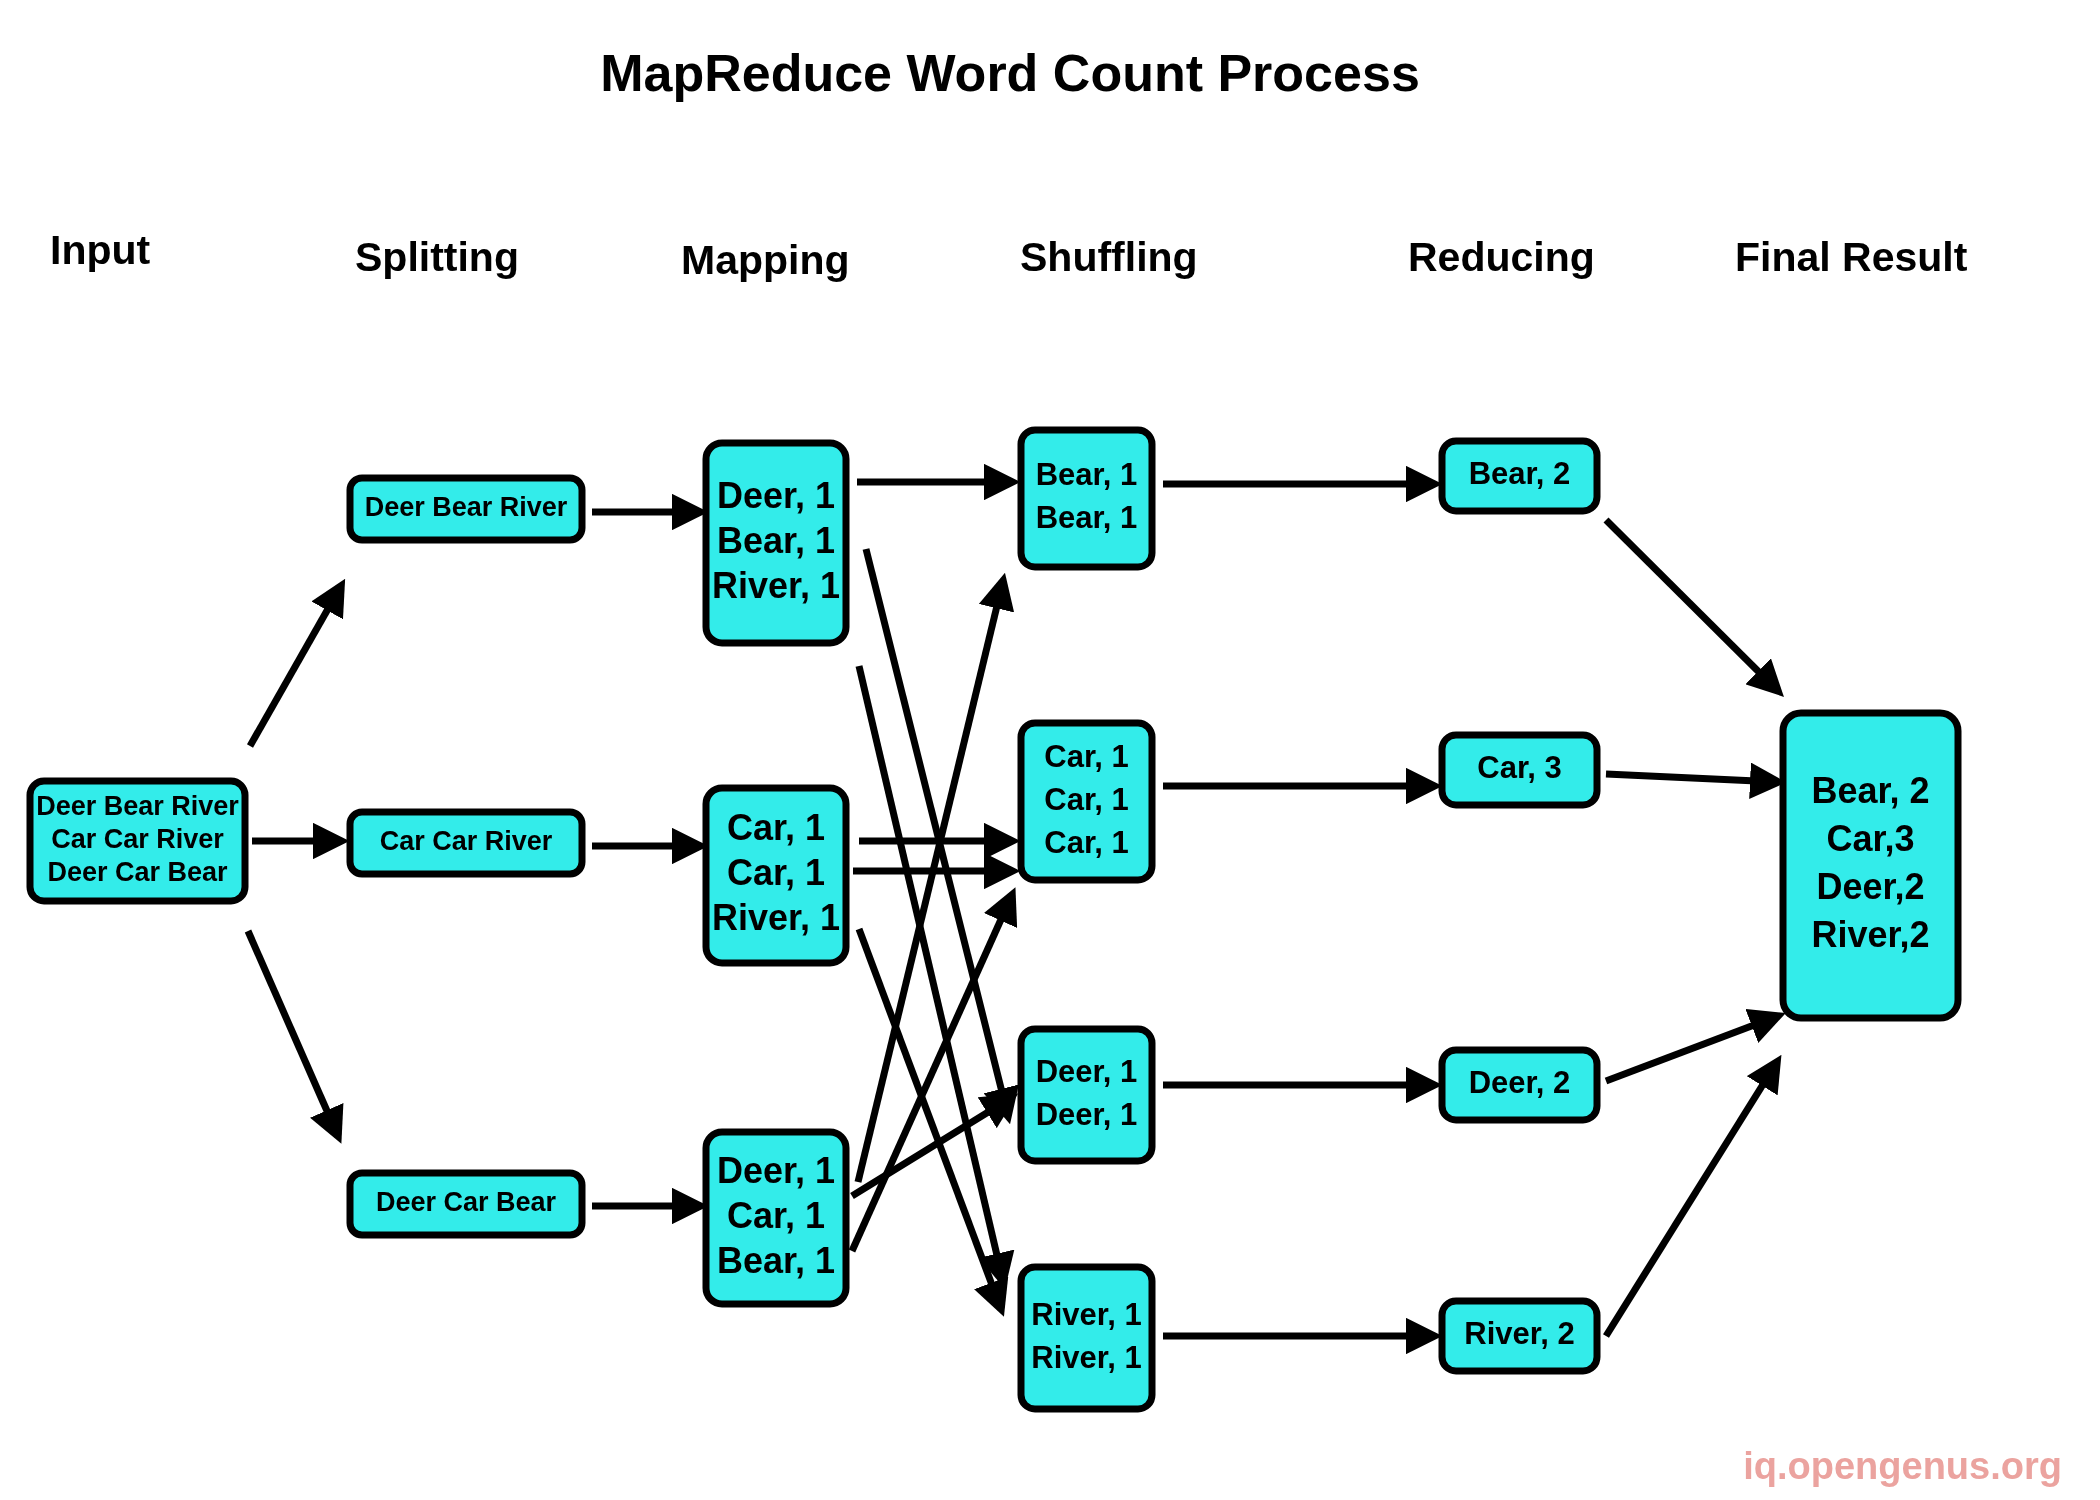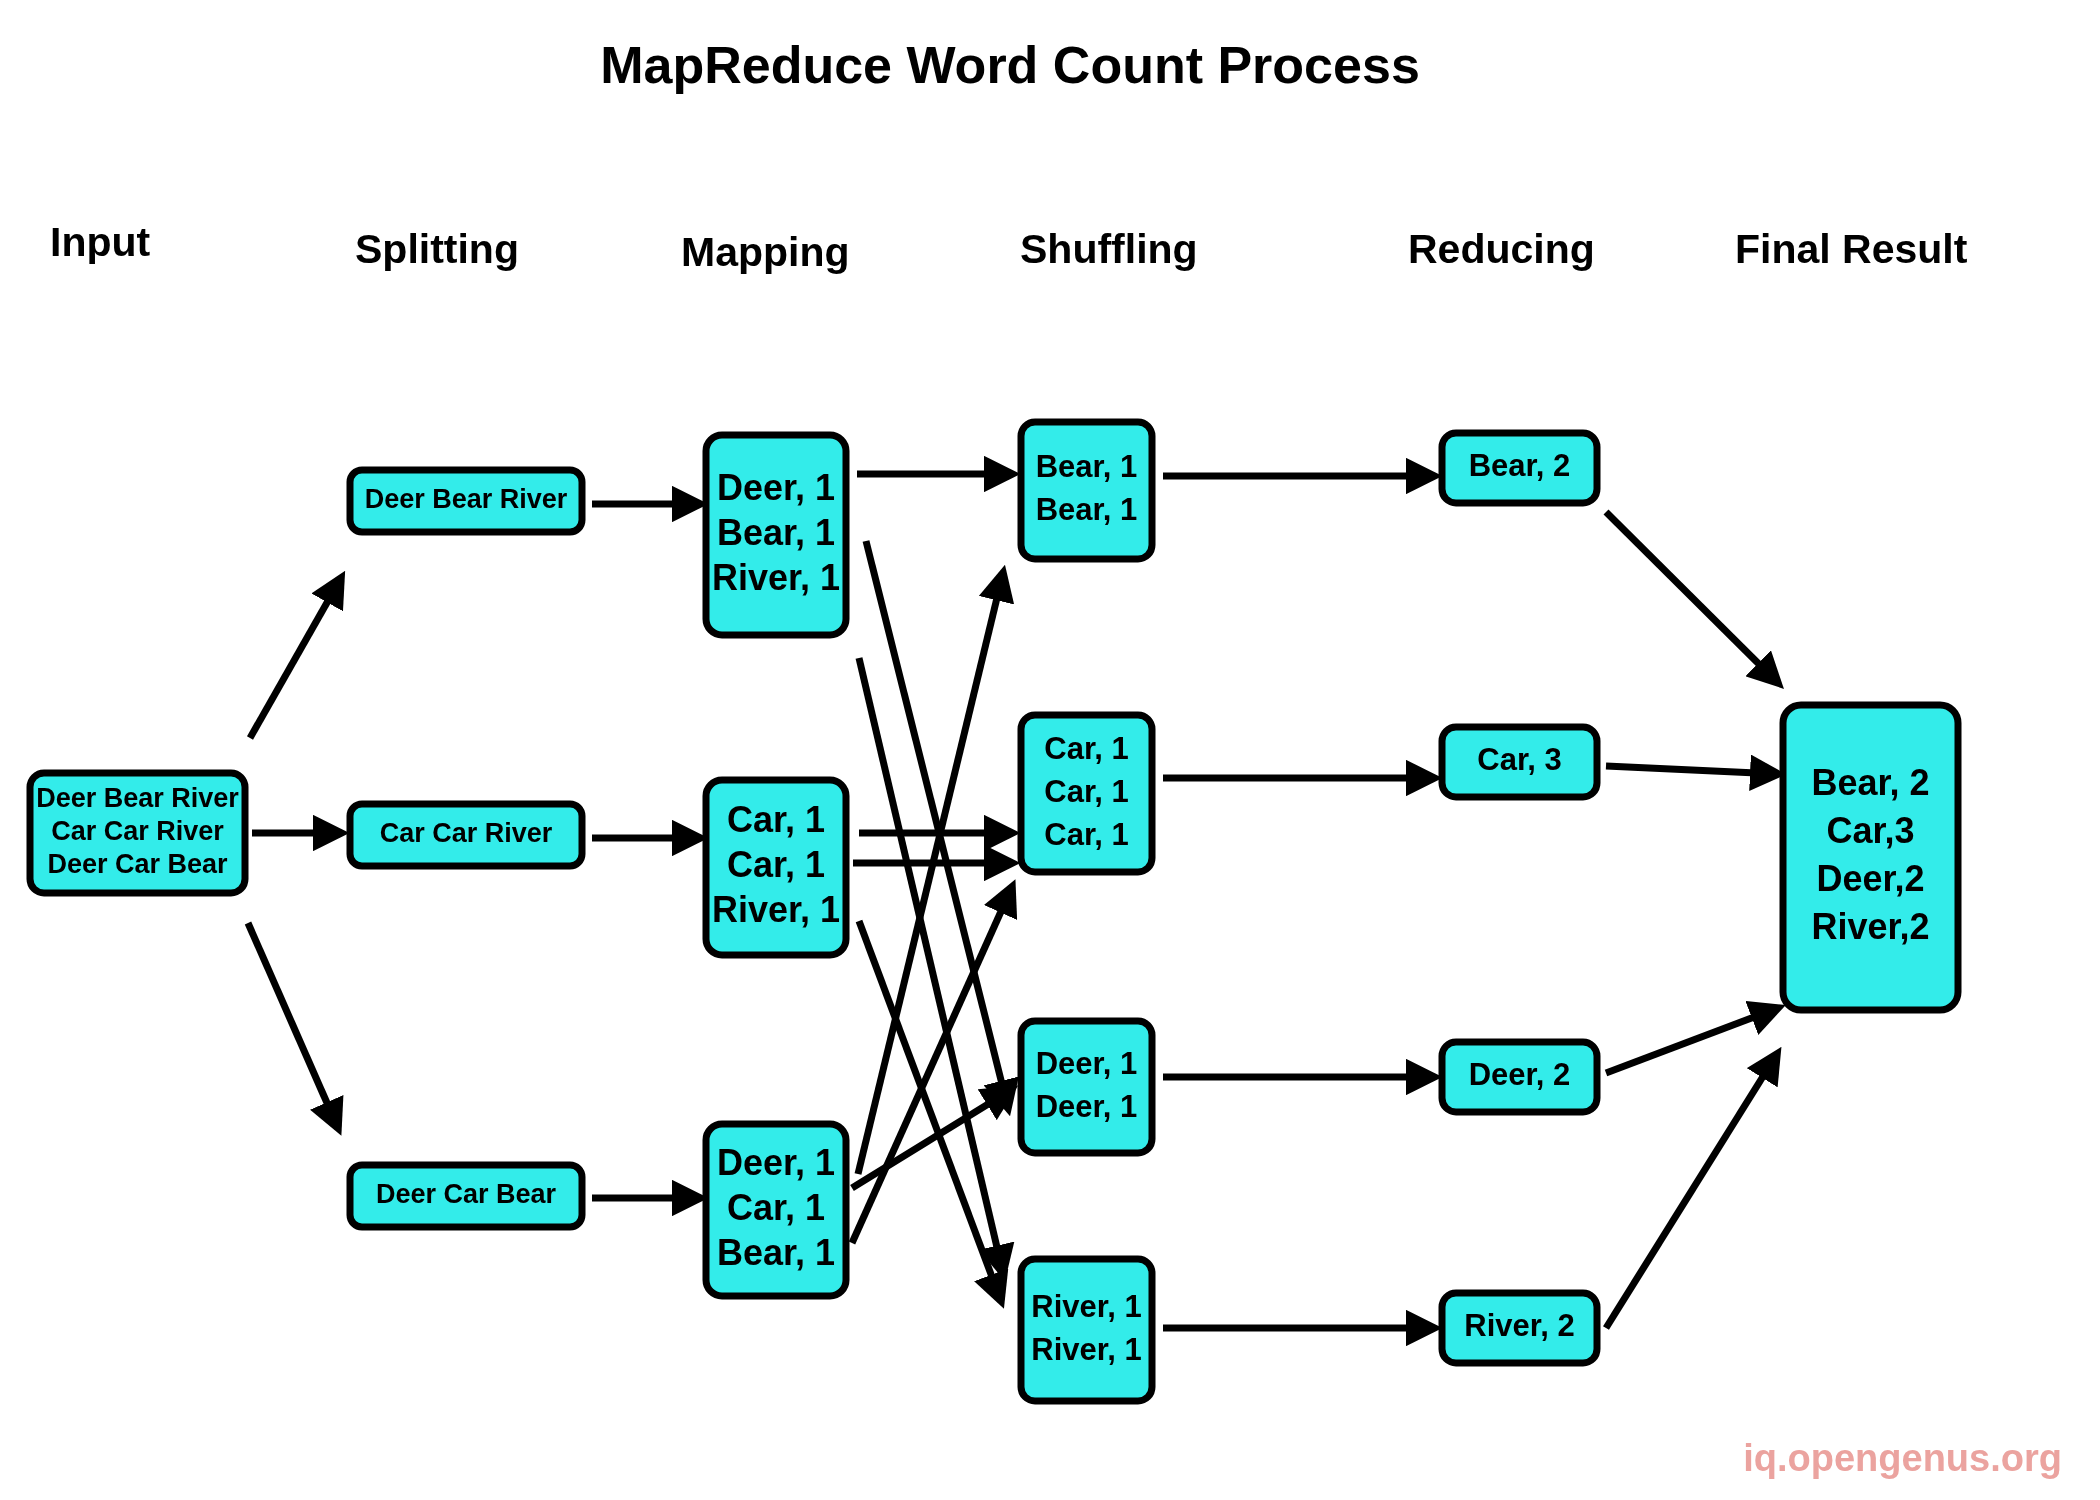--- a/index.html
+++ b/index.html
@@ -9,21 +9,21 @@
   }
   body {
     width: 2100px;
     height: 1500px;
     position: relative;
     overflow: hidden;
     font-family: "Liberation Sans", sans-serif;
   }
   #stage {
     position: absolute;
-    left: 0; top: 8px;
+    left: 0; top: 16px;
     width: 2100px;
     height: 1200px;
   }
   svg#diagram {
     position: absolute;
     left: 0; top: 0;
     width: 2100px;
     height: 1500px;
     display: block;
   }

